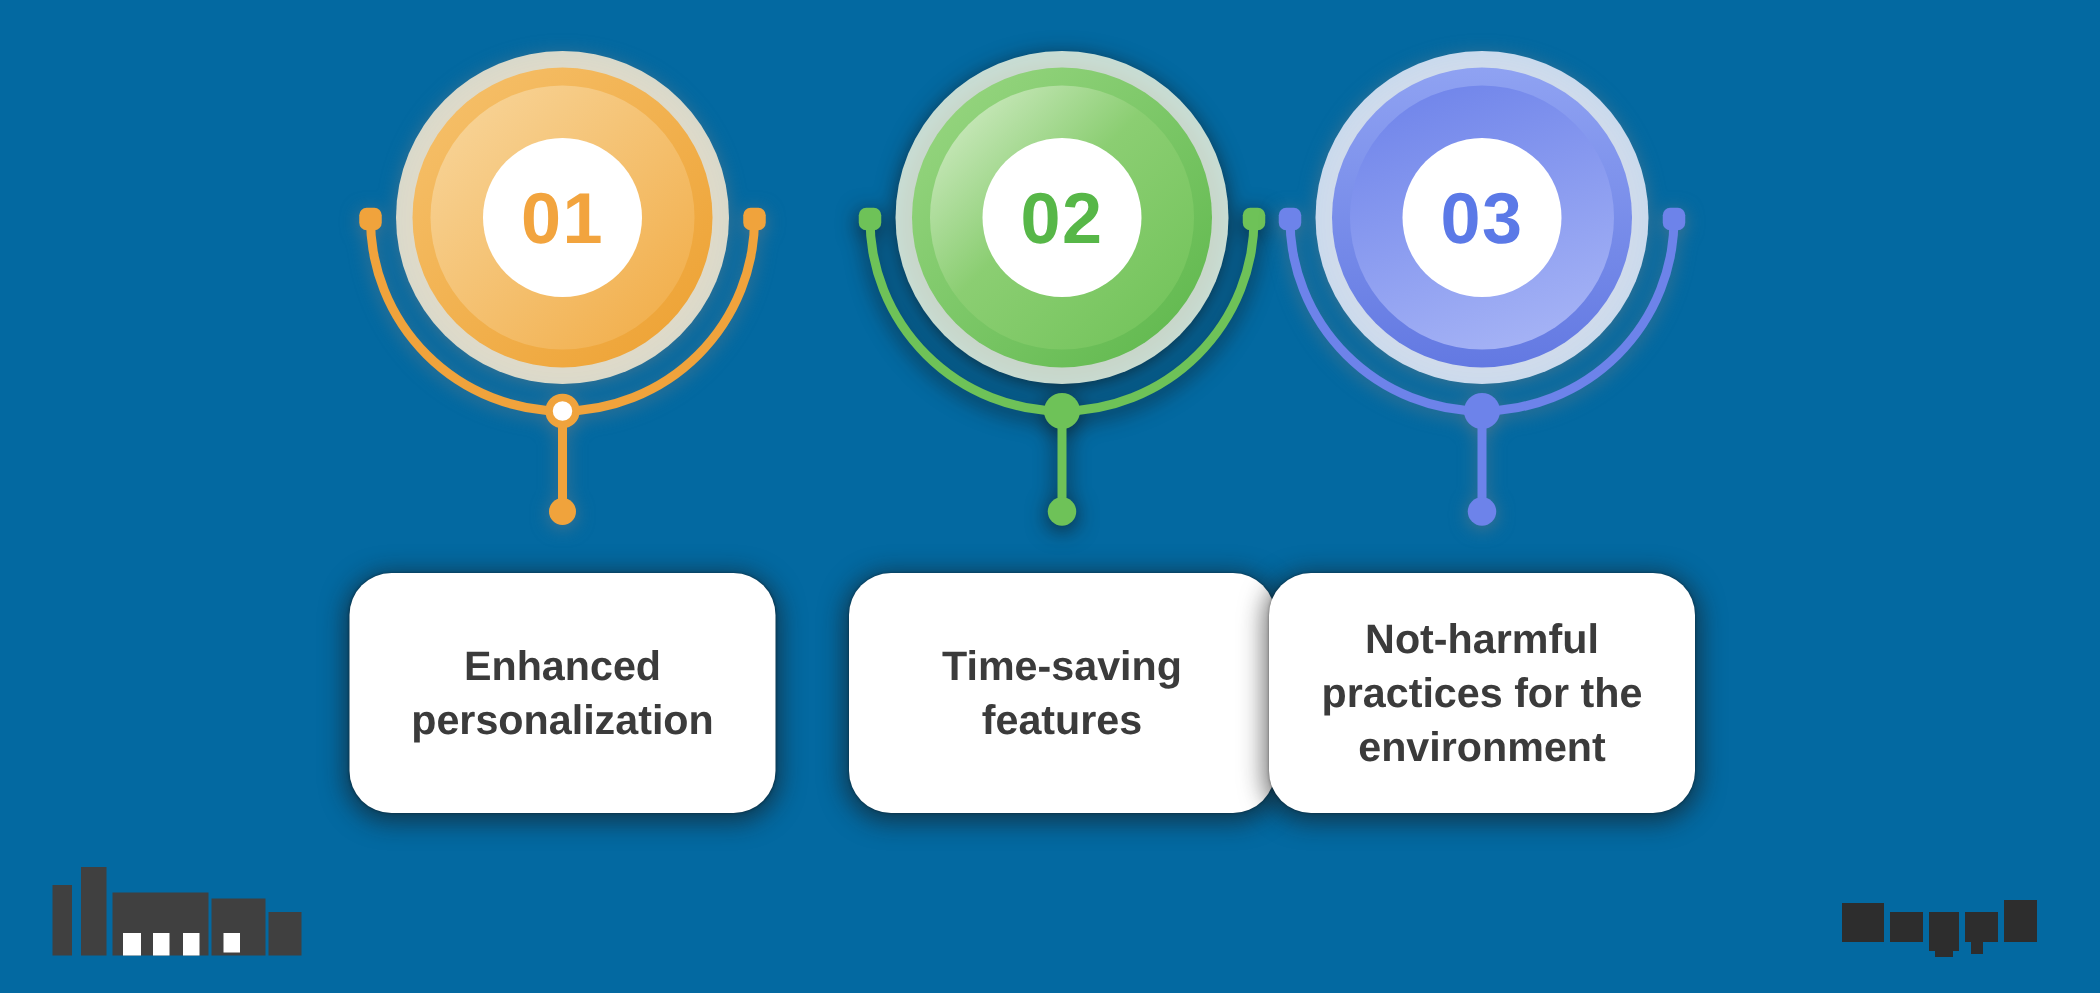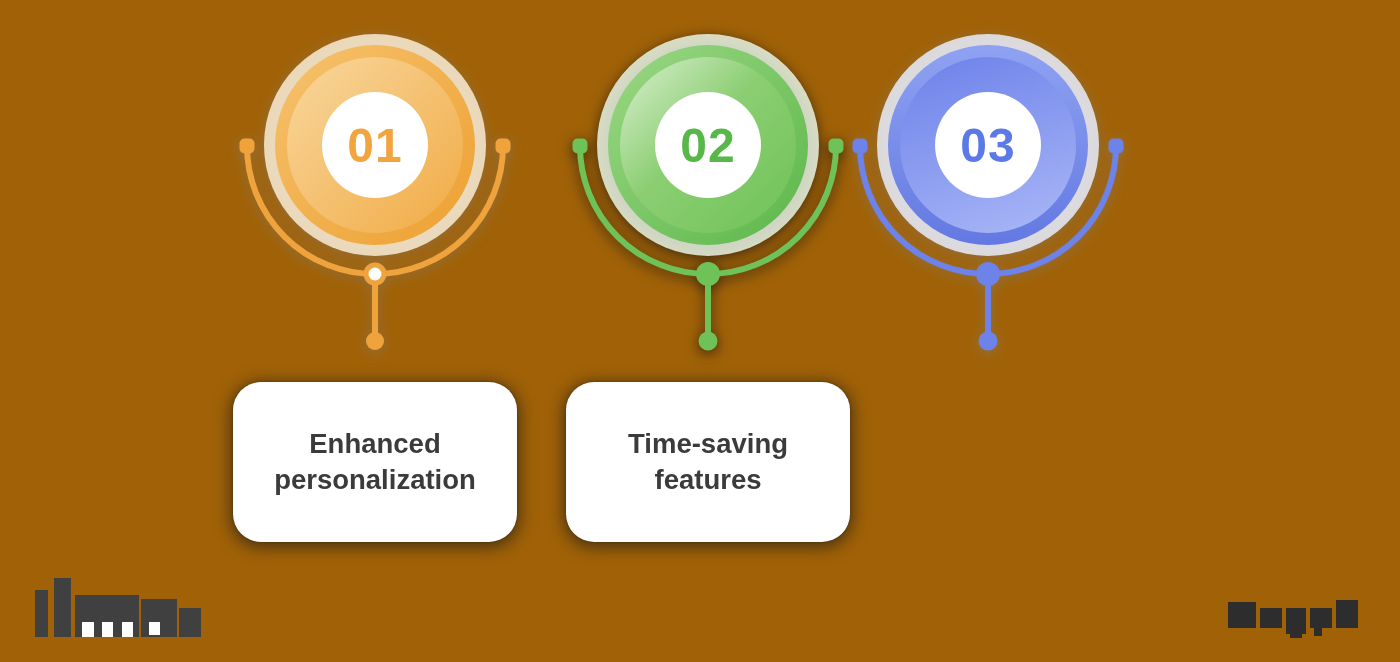--- a/index.html
+++ b/index.html
@@ -1,17 +1,17 @@
 <!DOCTYPE html>
 <html><head>
 <meta charset="utf-8">
 <style>
   html,body{margin:0;padding:0;background:#ffffff;}
   .canvas{
-    position:relative;width:1400px;height:662px;background:#a16207;
+    position:relative;width:1400px;height:662px;background:#0369a1;
     overflow:hidden;font-family:"Liberation Sans","DejaVu Sans",sans-serif;
   }
   .step{position:absolute;top:28px;width:320px;height:530px;}
   .step-1{left:215px;}
   .step-2{left:548px;}
   .step-3{left:828px;}
   .motif{position:absolute;top:0;left:0;overflow:visible;}
   .step-1 .motif{filter:drop-shadow(0 2px 6px rgba(125,125,125,.55));}
   .step-2 .motif{filter:drop-shadow(0 3px 7px rgba(18,18,18,.78));}
   .step-3 .motif{filter:drop-shadow(0 2px 6px rgba(125,125,125,.55));}
@@ -130,20 +130,23 @@
         <path d="M 32 118 A 128 128 0 0 0 288 118"></path>
         <line x1="160" y1="246" x2="160" y2="313"></line>
       </g>
       <g fill="#6D83EA">
         <rect x="24.5" y="110.5" width="15" height="15" rx="5"></rect>
         <rect x="280.5" y="110.5" width="15" height="15" rx="5"></rect>
         <circle cx="160" cy="246" r="12"></circle>
         <circle cx="160" cy="313" r="9.5"></circle>
       </g>
     </svg>
+    <div class="card">
+      <p>Not-harmful practices for the environment</p>
+    </div>
   </section>
 
   <div class="logo logo-left">
     <div class="b" style="left:0;top:12px;width:13px;height:47px;"></div>
     <div class="b" style="left:19px;top:0;width:17px;height:59px;"></div>
     <div class="b" style="left:40px;top:17px;width:64px;height:42px;"></div>
     <div class="b" style="left:106px;top:21px;width:36px;height:38px;"></div>
     <div class="b" style="left:144px;top:30px;width:22px;height:29px;"></div>
     <div class="w" style="left:47px;top:44px;width:12px;height:15px;"></div>
     <div class="w" style="left:67px;top:44px;width:11px;height:15px;"></div>

